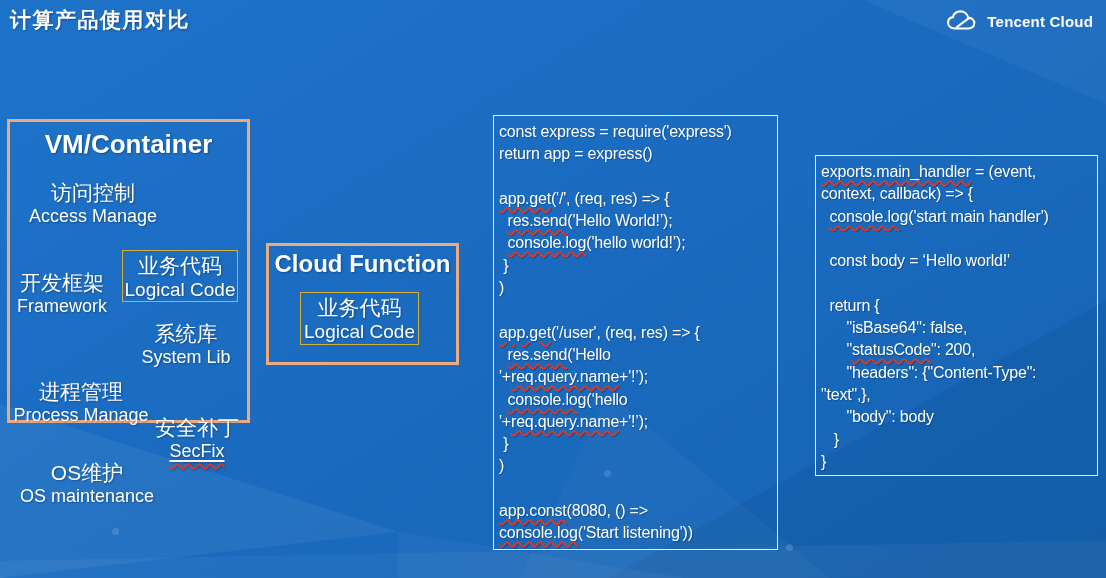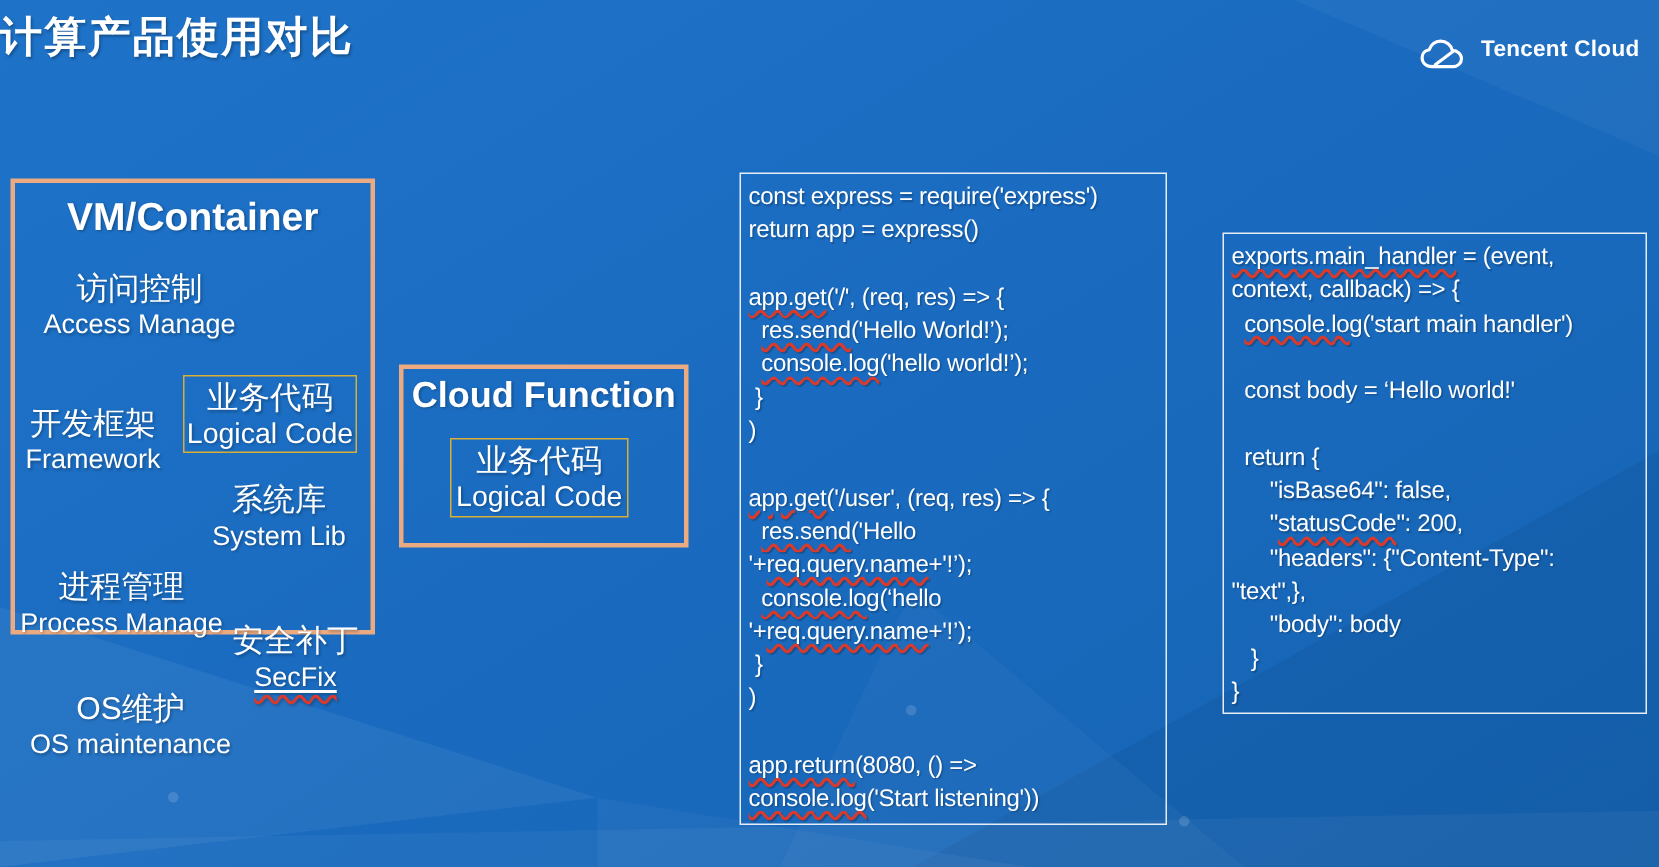--- a/index.html
+++ b/index.html
@@ -18,24 +18,24 @@
   .f1{background:rgba(255,255,255,.055);clip-path:polygon(0 70%,36% 92%,0 100%);}
   .f2{background:rgba(0,0,0,.05);clip-path:polygon(55% 100%,100% 52%,100% 100%);}
   .f3{background:rgba(255,255,255,.04);clip-path:polygon(36% 92%,62% 100%,36% 100%);}
   .f4{background:rgba(255,255,255,.035);clip-path:polygon(78% 0,100% 0,100% 18%);}
   .f5{background:rgba(255,255,255,.045);clip-path:polygon(0 97%,100% 93.5%,100% 100%,0 100%);}
   .f6{background:rgba(255,255,255,.03);clip-path:polygon(47% 100%,55% 68%,75% 100%);}
   .dot{position:absolute;width:7px;height:7px;border-radius:50%;background:rgba(255,255,255,.14);}
   .d1{left:112px;top:528px;} .d2{left:604px;top:470px;} .d3{left:786px;top:544px;}
 
   .page-title{
-    position:absolute;left:0;top:6px;font-size:28px;font-weight:700;
+    position:absolute;left:10px;top:6px;font-size:21px;font-weight:700;
     letter-spacing:1.5px;text-shadow:1px 1px 2px rgba(0,0,0,.3);
   }
-  .logo{position:absolute;right:13px;top:24px;display:flex;align-items:flex-start;gap:7px;}
+  .logo{position:absolute;right:13px;top:8px;display:flex;align-items:center;gap:7px;}
   .logo svg{width:35px;height:26px;display:block;}
   .logo-text{font-size:15px;font-weight:700;letter-spacing:.2px;}
 
   .frame{position:absolute;border:3px solid var(--accent);box-sizing:border-box;}
   .vm-box{left:7px;top:119px;width:243px;height:304px;}
   .cf-box{left:266px;top:243px;width:193px;height:122px;padding-left:23px;}
   .box-title{position:absolute;left:0;width:100%;text-align:center;font-weight:600;
     text-shadow:1px 1px 2px rgba(0,0,0,.3);}
   .vm-box .box-title{top:7px;font-size:26px;}
   .cf-box .box-title{top:4px;font-size:24px;}
@@ -165,21 +165,21 @@
       <div class="code-line"><span>)</span></div>
       <div class="code-line">&nbsp;</div>
       <div class="code-line"><span class="sq">app.get</span><span>('/user', (req, res) =&gt; {</span></div>
       <div class="code-line"><span>  </span><span class="sq">res.send</span><span>('Hello</span></div>
       <div class="code-line"><span>'+</span><span class="sq">req.query.name</span><span>+'!’);</span></div>
       <div class="code-line"><span>  </span><span class="sq">console.log</span><span>(‘hello</span></div>
       <div class="code-line"><span>'+</span><span class="sq">req.query.name</span><span>+'!’);</span></div>
       <div class="code-line"><span> }</span></div>
       <div class="code-line"><span>)</span></div>
       <div class="code-line">&nbsp;</div>
-      <div class="code-line"><span class="sq">app.return</span><span>(8080, () =&gt;</span></div>
+      <div class="code-line"><span class="sq">app.const</span><span>(8080, () =&gt;</span></div>
       <div class="code-line"><span class="sq">console.log</span><span>('Start listening'))</span></div>
     </div>
   <div class="code-box" id="code2">
       <div class="code-line"><span class="sq">exports.main_handler</span><span> = (event,</span></div>
       <div class="code-line"><span>context, callback) =&gt; {</span></div>
       <div class="code-line"><span>  </span><span class="sq">console.log</span><span>('start main handler')</span></div>
       <div class="code-line">&nbsp;</div>
       <div class="code-line"><span>  const body = ‘Hello world!'</span></div>
       <div class="code-line">&nbsp;</div>
       <div class="code-line"><span>  return {</span></div>

